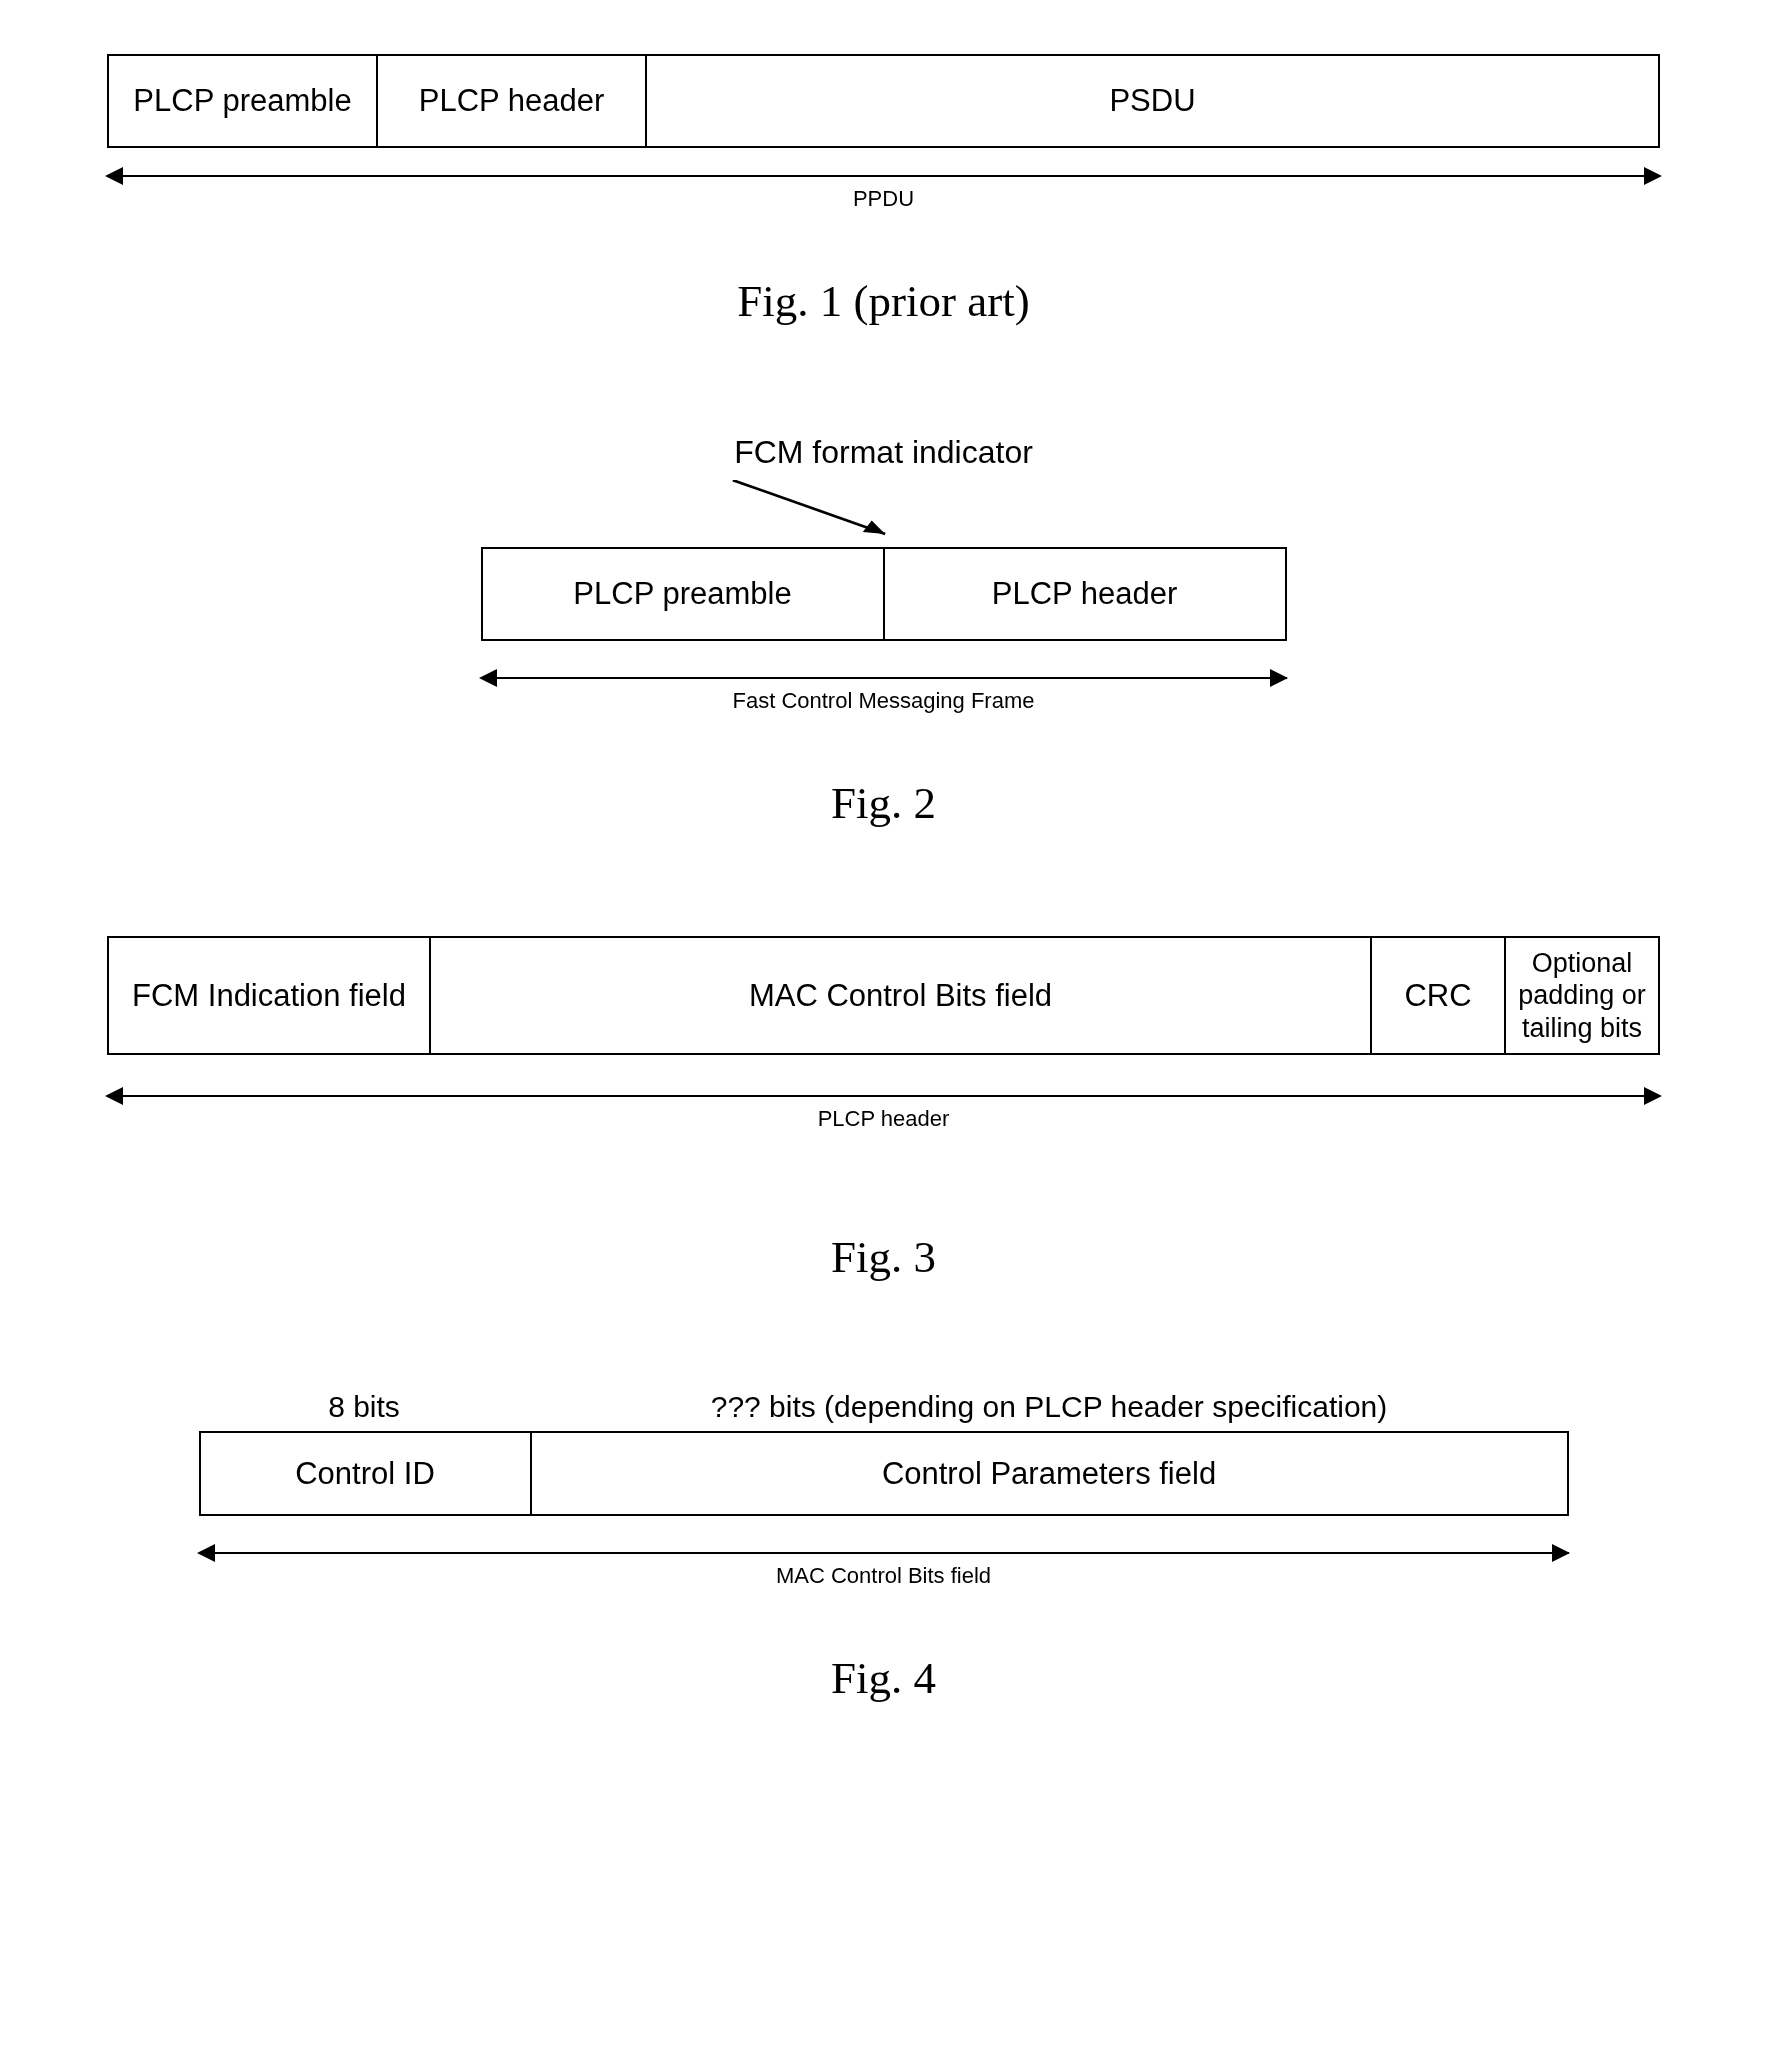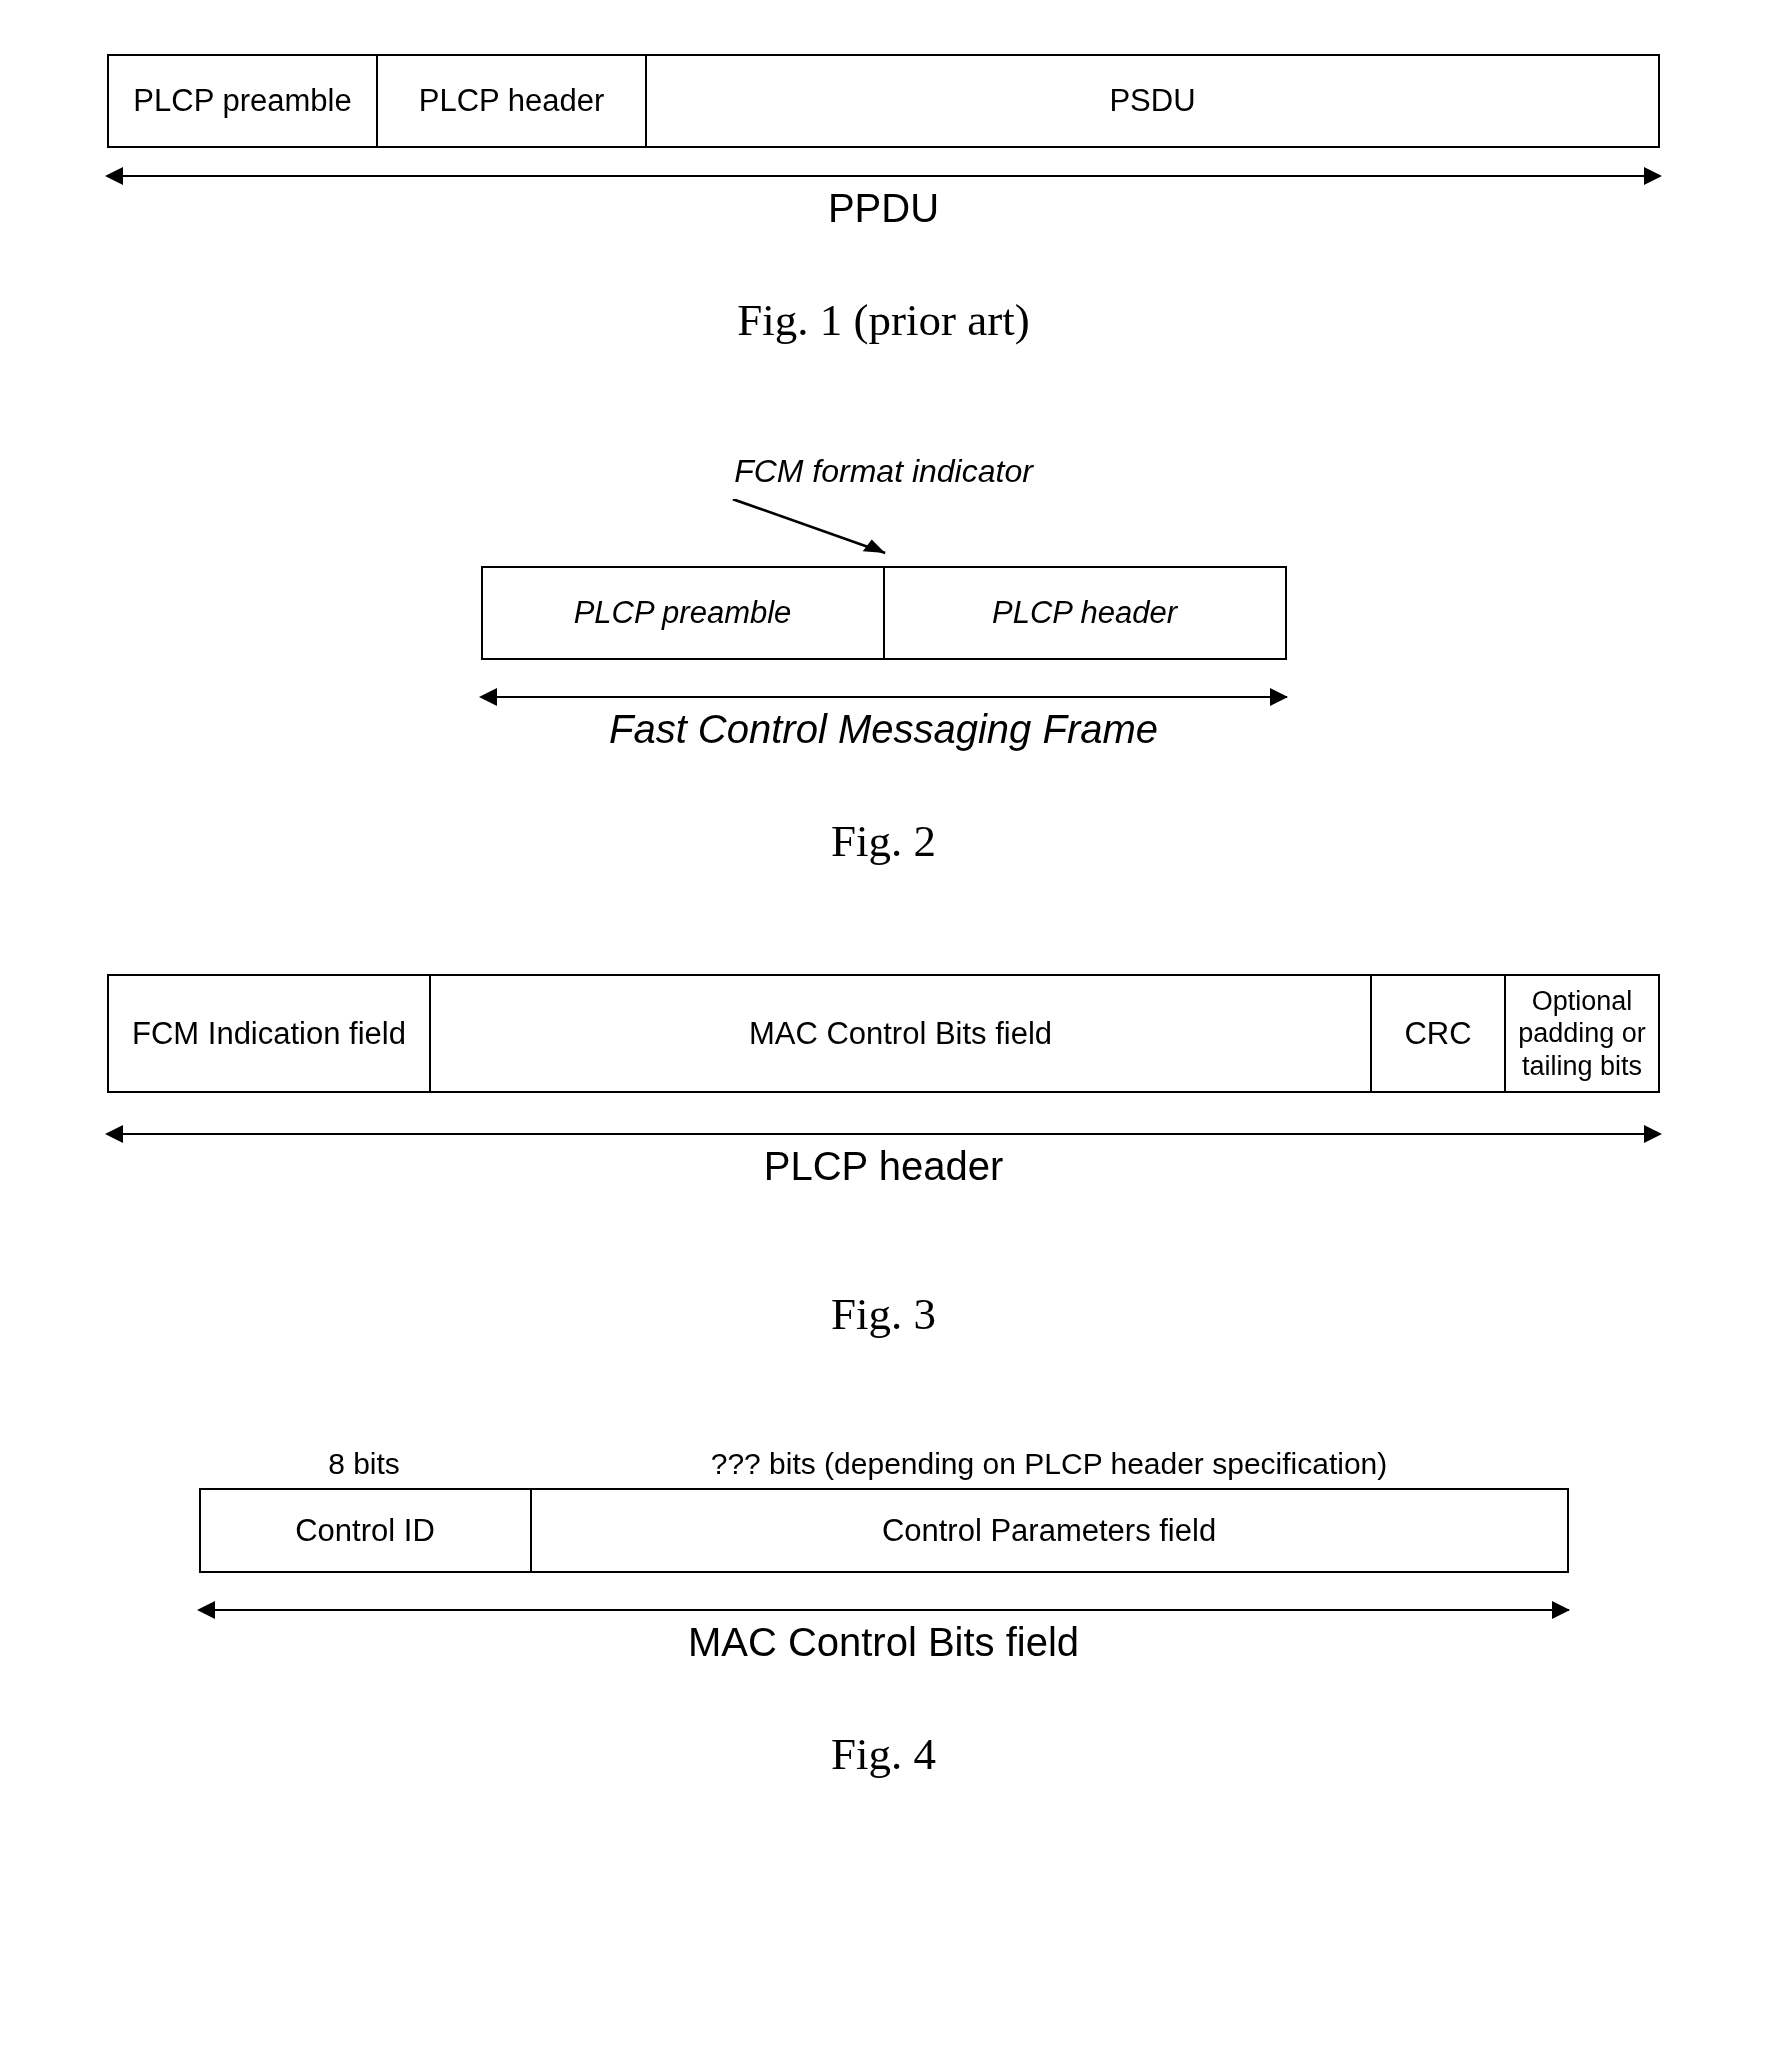--- a/index.html
+++ b/index.html
@@ -51,36 +51,35 @@
       content: '';
       position: absolute;
       right: -1.8px;
       top: -8px;
       border-left: 18px solid black;
       border-top: 9px solid transparent;
       border-bottom: 9px solid transparent;
     }
     .arrow-label {
       text-align: center;
-      font-size: 40px;
+      font-size: 22px;
       margin-top: 9px;
     }
     .fig-caption {
       text-align: center;
       font-size: 45px;
       font-family: "Times New Roman", serif;
       margin-top: 63px;
     }
     .fig1-container {
       width: 100%;
     }
     .fig2-container {
       width: 806px;
       margin: 16px auto;
-      font-style: italic;
     }
     .fig3-container {
       width: 100%;
     }
     .fig4-container {
       width: 1370px;
       margin: 0 auto;
     }
     .indicator-label {
       text-align: center;

